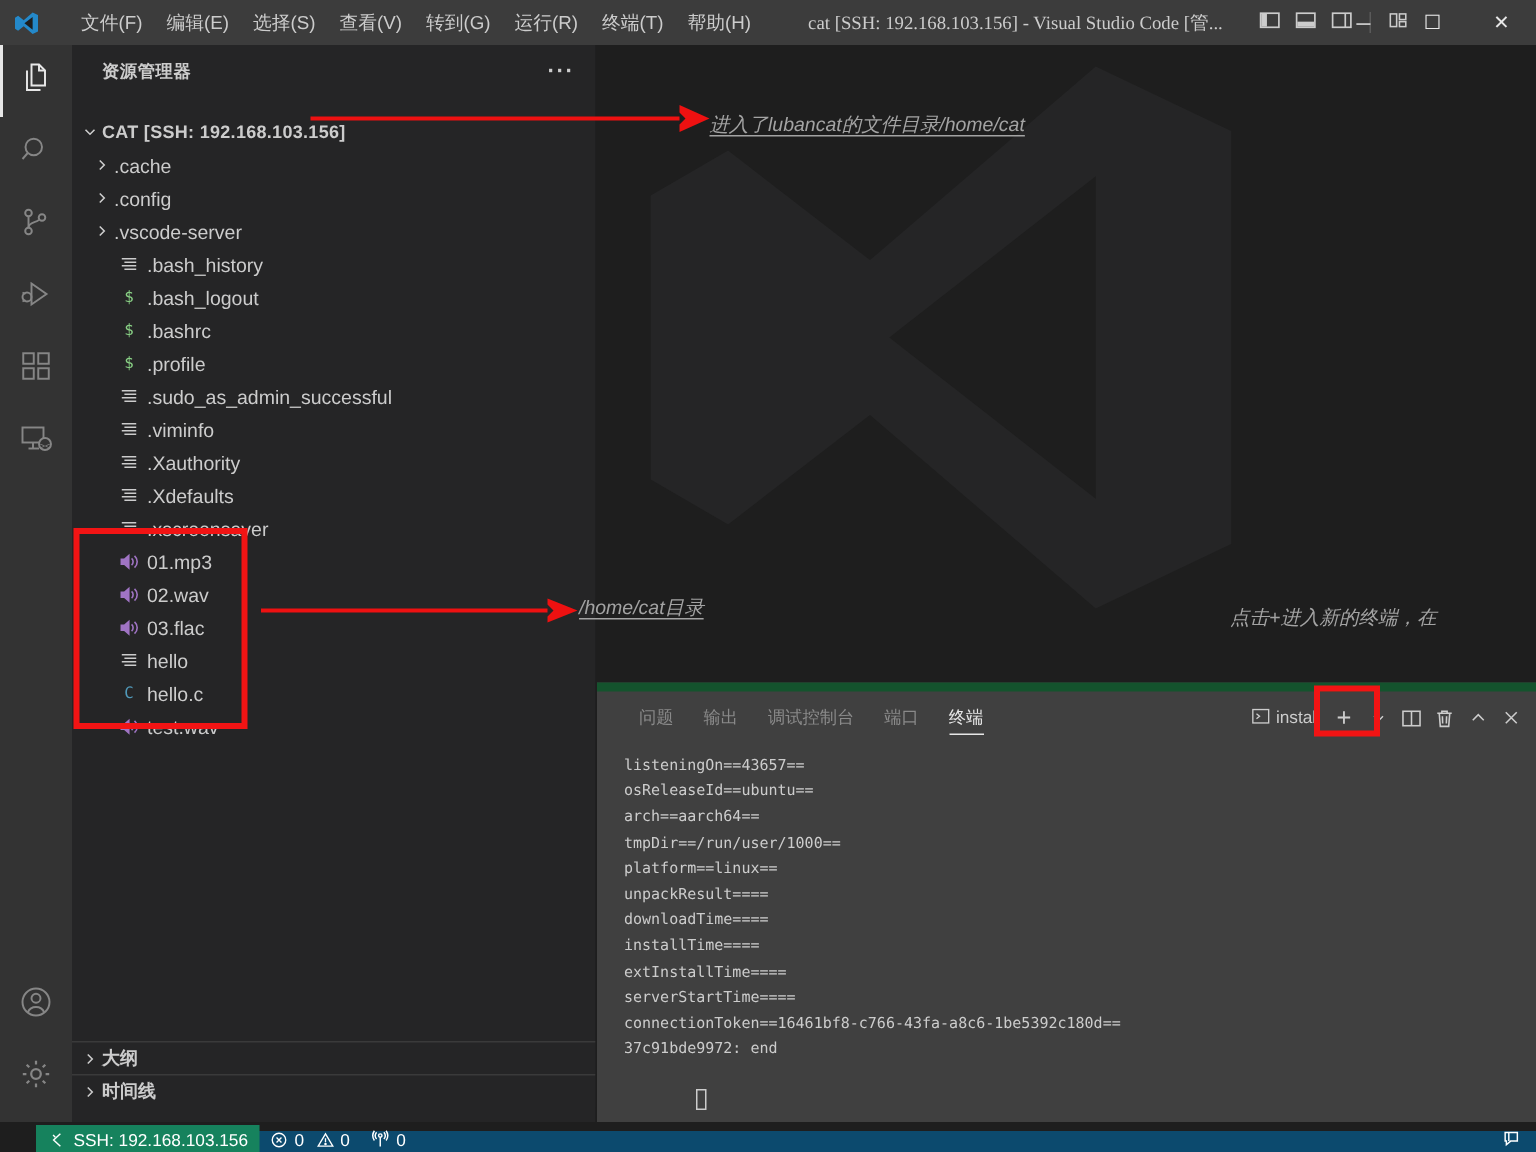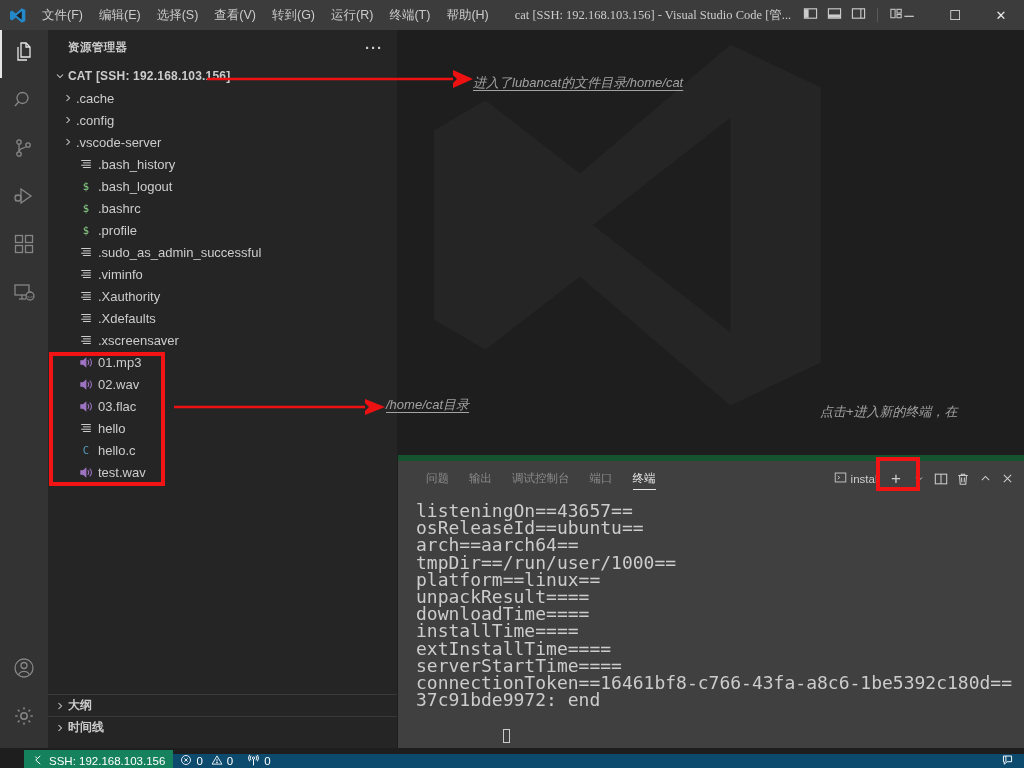--- a/index.html
+++ b/index.html
@@ -8,21 +8,21 @@
     background: #1e1e1e;
     font-family: "Liberation Sans", "DejaVu Sans", sans-serif;
     overflow: hidden;
   }
   #app { position: relative; width: 1024px; height: 768px; }
 
   
   .titlebar {
     position: absolute; top: 0; left: 0; width: 1024px; height: 30px;
     background: #3c3c3c; display: flex; align-items: center;
-    color: #cccccc; font-size: 12.5px; user-select: none;
+    color: #cccccc; font-size: 12.5px; user-select: none; gap: 12px;
   }
   .vs-logo { width: 34px; display: flex; align-items: center; justify-content: center; }
   .menu { display: flex; align-items: center; height: 30px; }
   .menu-item {
     padding: 0 8px; height: 30px; line-height: 30px; font-size: 12.5px; color: #cccccc;
     white-space: nowrap;
   }
   .title-text {
     margin-left: 18px; font-size: 12.5px; color: #cccccc; white-space: nowrap; font-family: Liberation Serif, serif;
   }
@@ -52,21 +52,21 @@
   
   .sidebar {
     position: absolute; top: 30px; left: 48px; width: 349px; height: 718px;
     background: #252526; color: #cccccc;
   }
   .sb-header {
     height: 35px; display: flex; align-items: center; justify-content: space-between;
     padding: 0 14px 0 20px; font-size: 11.5px; letter-spacing: .4px; color: #cccccc; font-weight: bold;
   }
   .sb-dots { font-size: 15px; color: #cccccc; letter-spacing: 1px; line-height: 10px; }
-  .tree { position: absolute; top: 35px; left: 0; width: 349px; bottom: 56px; overflow: hidden; }
+  .tree { position: absolute; top: 47px; left: 0; width: 349px; bottom: 56px; overflow: hidden; }
   .row {
     height: 22px; display: flex; align-items: center; font-size: 13px;
     color: #cccccc; white-space: nowrap; padding-left: 8px;
   }
   .twisty { width: 16px; display: inline-flex; align-items: center; justify-content: center; color:#cccccc; }
   .ficon { width: 20px; display: inline-flex; align-items: center; justify-content: center; margin-right: 2px; }
   .root-row { font-weight: bold; font-size: 12px; letter-spacing: .2px; padding-left: 4px; }
   .ind1 { padding-left: 12px; }
 
   
@@ -111,21 +111,21 @@
     height: 22px; min-width: 22px; display: flex; align-items: center; justify-content: center;
     color: #cccccc; font-size: 12px; padding: 0 3px;
   }
   .install-chip {
     display: flex; align-items: center; gap: 4px; color: #cccccc; font-size: 11.5px;
     padding: 0 4px; max-width: 78px; overflow: hidden; white-space: nowrap;
   }
   .term {
     position: absolute; top: 35px; left: 0; right: 0; bottom: 0;
     padding: 6px 0 0 18px; font-family: "DejaVu Sans Mono", "Liberation Mono", monospace;
-    font-size: 18px; line-height: 17.2px; color: #cccccc; overflow: hidden;
+    font-size: 10px; line-height: 17.2px; color: #cccccc; overflow: hidden;
   }
   .term-line { white-space: pre; }
   .cursor-block {
     display: inline-block; width: 7px; height: 14px; border: 1px solid #cccccc; vertical-align: -2px;
   }
 
   
   .statusbar {
     position: absolute; left: 0; bottom: 0; width: 1024px; height: 14px;
     background: #0c4a6e; display: flex; align-items: center; color: #ffffff; font-size: 11.5px; margin-left: 24px;

